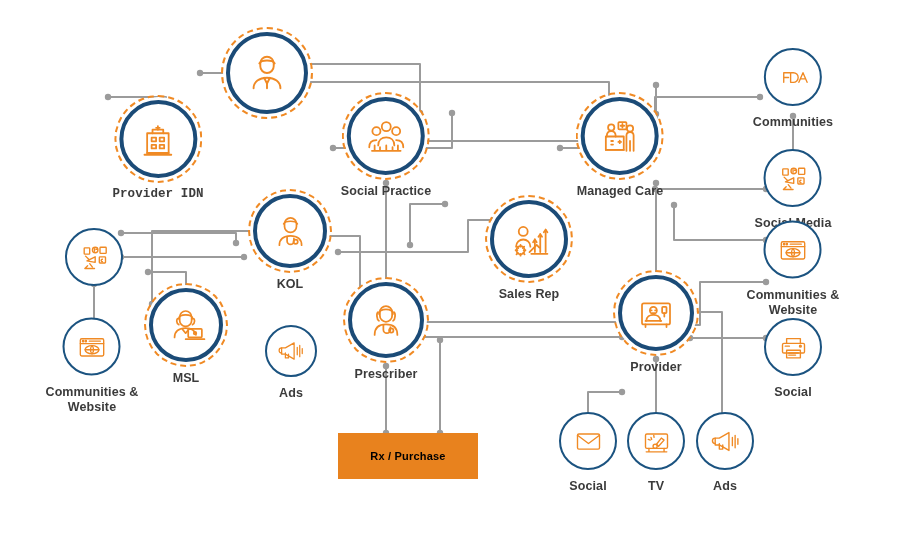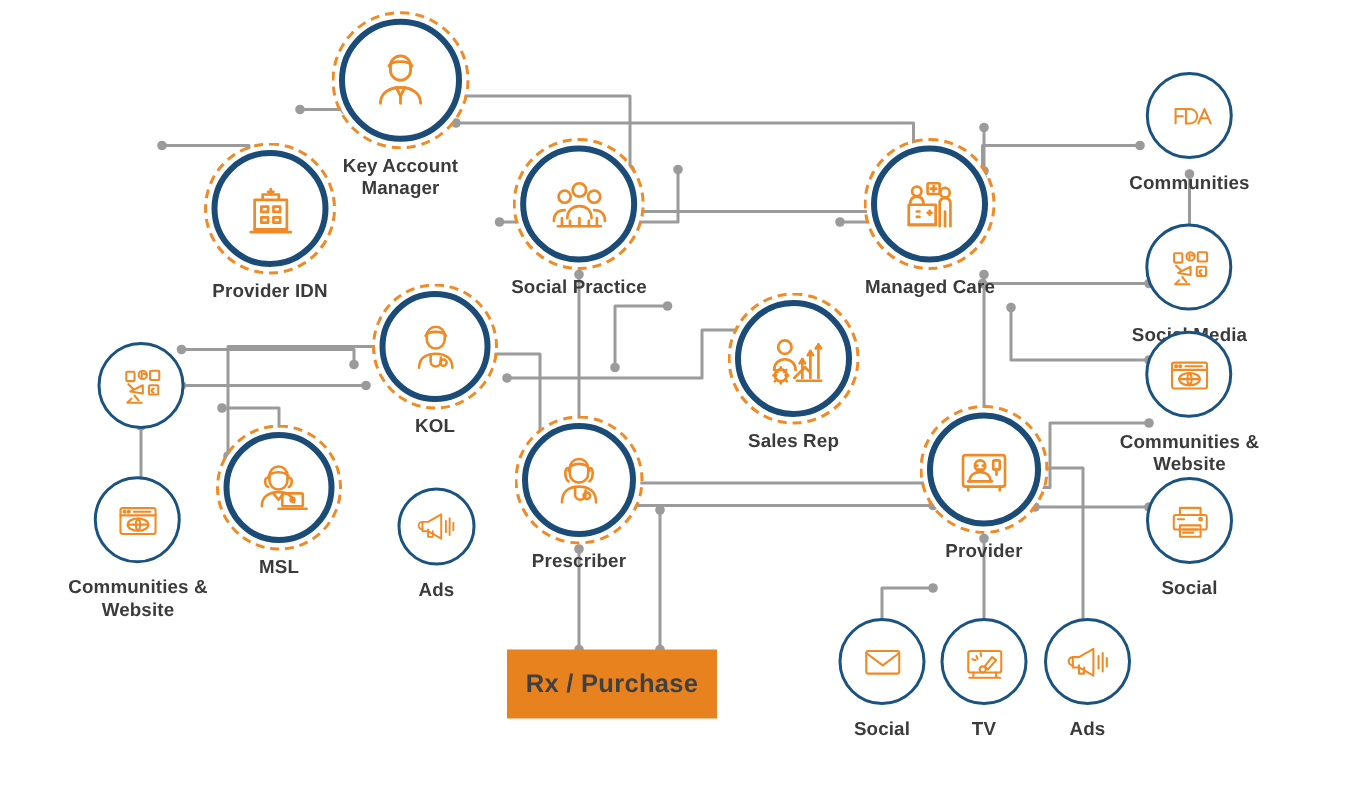--- a/index.html
+++ b/index.html
@@ -31,21 +31,21 @@
   .ico svg{display:block;}
 
   .label{
     margin-top:9px;color:#3b3b3b;font-size:12.5px;font-weight:700;
     line-height:15px;letter-spacing:.1px;white-space:pre-line;
     transform:translateX(0);
   }
 
   .cta{
     position:absolute;transform:translate(-50%,-50%);
-    background:#e8821e;color:#404040;font-weight:700;font-size:17px;
+    background:#e8821e;color:#000000;font-weight:700;font-size:11px;
     letter-spacing:.2px;display:flex;align-items:center;justify-content:center;
   }
 </style>
 </head>
 <body>
 
 <div id="stage">
   <svg id="wires" viewBox="0 0 900 538" xmlns="http://www.w3.org/2000/svg">
       <path d="M 166,116 L 166,97 L 108,97" stroke="#9b9b9b" stroke-width="2" fill="none" stroke-linecap="round" stroke-linejoin="round"></path>
       <circle cx="166" cy="116" r="3.2" fill="#9b9b9b"></circle>
@@ -150,24 +150,22 @@
           <span class="ico">
             <svg width="46" height="46" viewBox="0 0 48 48" fill="none" stroke="#f08a24" stroke-width="2" stroke-linecap="round" stroke-linejoin="round">
               <path d="M17 14a7 7 0 0114 0v3a7 7 0 01-14 0z"></path>
               <path d="M16 14c2-4 14-4 16 0"></path>
               <path d="M10 40c0-7 6-11 14-11s14 4 14 11"></path>
               <path d="M21 29l3 6 3-6"></path>
               <path d="M24 35v5"></path>
             </svg>
           </span>
         </div>
-        <div class="label">Key Account
-Manager</div>
-      </div>
-      <div class="node primary" style="left: 180px; top: 151px;">
+      </div>
+      <div class="node primary" style="left: 158px; top: 151px; font-family: Liberation Mono, monospace;">
         <div class="ring" style="width: 70px; height: 70px;">
           <span class="ico">
             <svg width="43" height="43" viewBox="0 0 48 48" fill="none" stroke="#f08a24" stroke-width="2" stroke-linecap="round" stroke-linejoin="round">
               <rect x="12" y="17" width="24" height="22"></rect>
               <path d="M12 39h24M9 41h30"></path>
               <path d="M18 17v-4h12v4"></path>
               <path d="M24 9v4M22 11h4"></path>
               <rect x="17" y="22" width="5" height="4"></rect>
               <rect x="26" y="22" width="5" height="4"></rect>
               <rect x="17" y="30" width="5" height="4"></rect>

